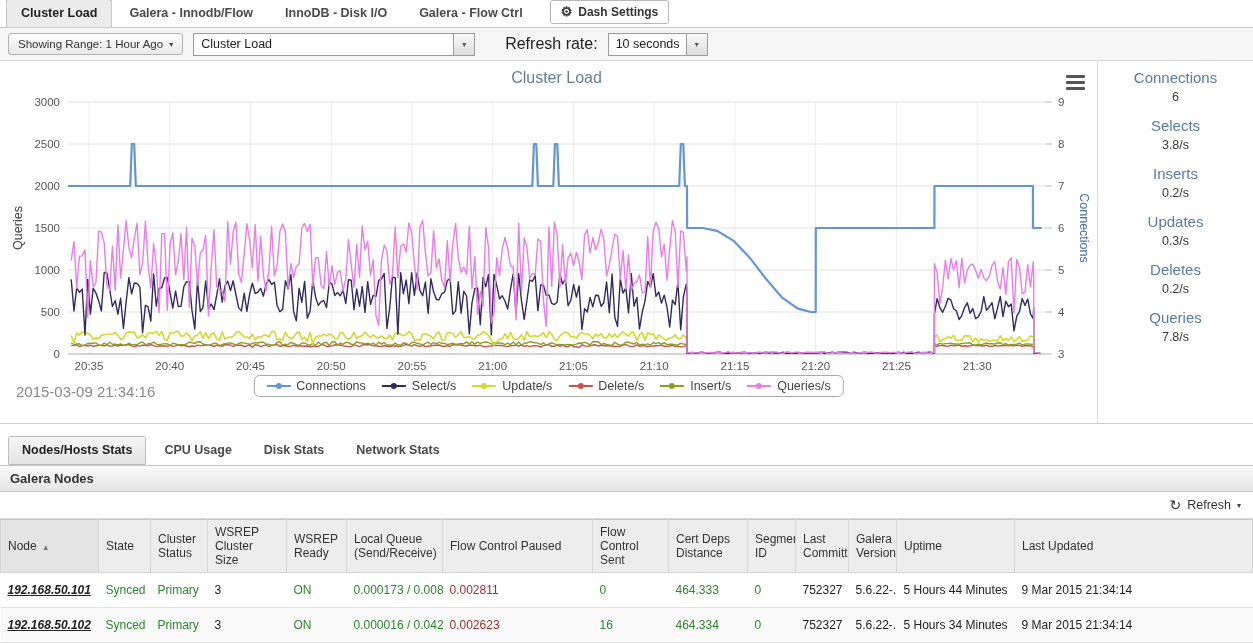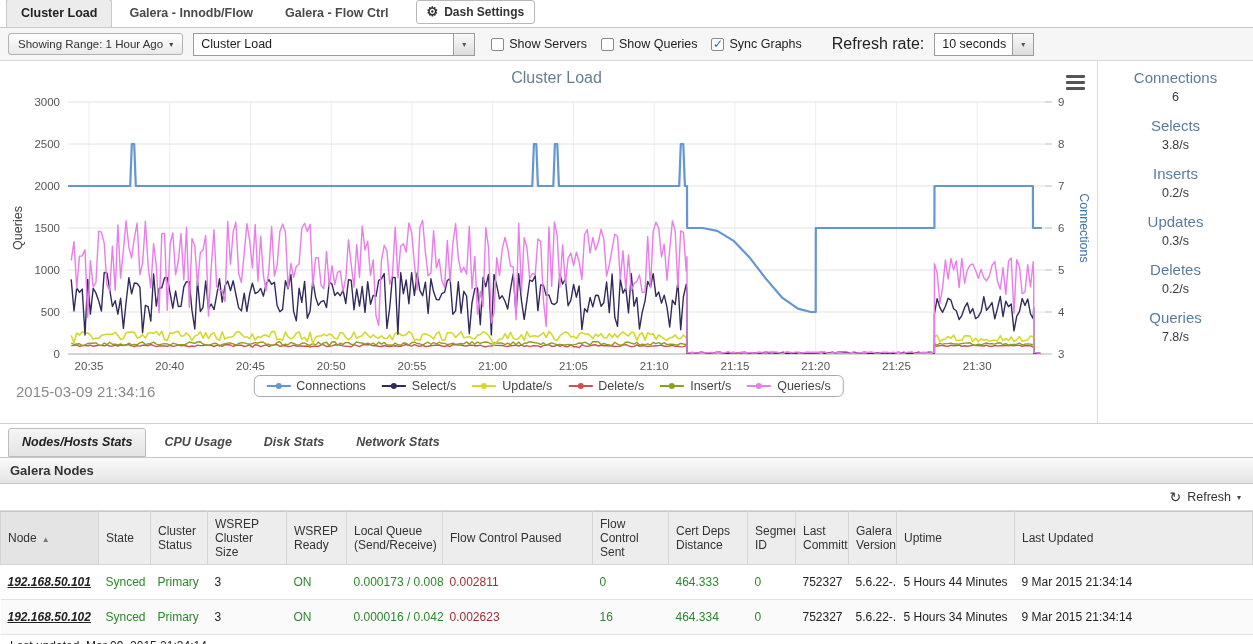--- a/index.html
+++ b/index.html
@@ -54,21 +54,21 @@
   .lm .ld { position:absolute; left:9px; top:1.5px; width:6px; height:6px; border-radius:50%; }
   .chart-ts { position:absolute; top:322px; left:16px; font-size:15px; color:#8a8a8a; }
 
   .stats-panel { width:156px; border-left:1px solid #ddd; display:flex; flex-direction:column;
     align-items:center; padding-top:8px; }
   .stat { text-align:center; margin-bottom:13px; }
   .stat .sl { font-size:15px; color:#5b7c9c; }
   .stat .sv { font-size:12.5px; color:#3a3a3a; margin-top:4px; }
 
   
-  .bottom-tabs { display:flex; align-items:flex-end; height:29px; margin-top:4px; padding-left:8px; gap:4px;font-style:italic; }
+  .bottom-tabs { display:flex; align-items:flex-end; height:29px; margin-top:12px; padding-left:8px; gap:4px; }
   .btab { padding:6px 13px 7px; font-weight:bold; font-size:12.5px; color:#4a4a4a; cursor:pointer;
     border:1px solid transparent; border-radius:3px 3px 0 0; }
   .btab.active { background:linear-gradient(#f6f6f6,#e3e3e3); border-color:#bdbdbd; color:#222; }
   .section-bar { height:27px; background:linear-gradient(#fafafa,#e5e5e5); border-top:1px solid #c6c6c6;
     border-bottom:1px solid #c6c6c6; display:flex; align-items:center; padding:0 10px;
     font-weight:bold; font-size:13px; color:#333; }
   .refresh-row { height:27px; background:#fff; border-bottom:1px solid #ddd; display:flex;
     align-items:center; justify-content:flex-end; padding:0 12px; }
   .refresh-btn { display:inline-flex; align-items:center; gap:6px; font-size:12.5px; color:#333; cursor:pointer; }
   .refresh-ico { font-size:14px; color:#333; }
@@ -89,50 +89,37 @@
   .sort-ico { font-size:8px; color:#777; margin-left:5px; }
   .table-footer { height:23px; border-bottom:1px solid #ccc; display:flex; align-items:center;
     padding:0 10px; font-size:12px; color:#222; background:#fff; }
 </style>
 </head>
 <body>
 
 <div class="tabbar" id="main-tabs">
   <div class="tab active">Cluster Load</div>
     <div class="tab">Galera - Innodb/Flow</div>
+    <div class="tab">InnoDB - Disk I/O</div>
     <div class="tab">Galera - Flow Ctrl</div>
     <button class="dash-btn">
     <span class="gear">⚙</span>
     <span>Dash Settings</span>
   </button>
 </div>
 
 <div class="toolbar">
   <button class="range-btn">
     <span>Showing Range: 1 Hour Ago</span>
     <span class="caret">▾</span>
   </button>
   <div class="selectbox graph-select">
     <span class="sel-label">Cluster Load</span>
     <span class="sel-arrow">▾</span>
   </div>
-  <div class="checks" id="toolbar-checks">
-      <label class="cb">
-        <span class="box"></span>
-        <span>Show Servers</span>
-      </label>
-      <label class="cb">
-        <span class="box"></span>
-        <span>Show Queries</span>
-      </label>
-      <label class="cb">
-        <span class="box">✓</span>
-        <span>Sync Graphs</span>
-      </label>
-    </div>
   <span class="rate-label">Refresh rate:</span>
   <div class="selectbox rate-select">
     <span class="sel-label">10 seconds</span>
     <span class="sel-arrow">▾</span>
   </div>
 </div>
 
 <div class="main-row">
   <div class="chart-panel">
     <div class="chart-title">Cluster Load</div>

